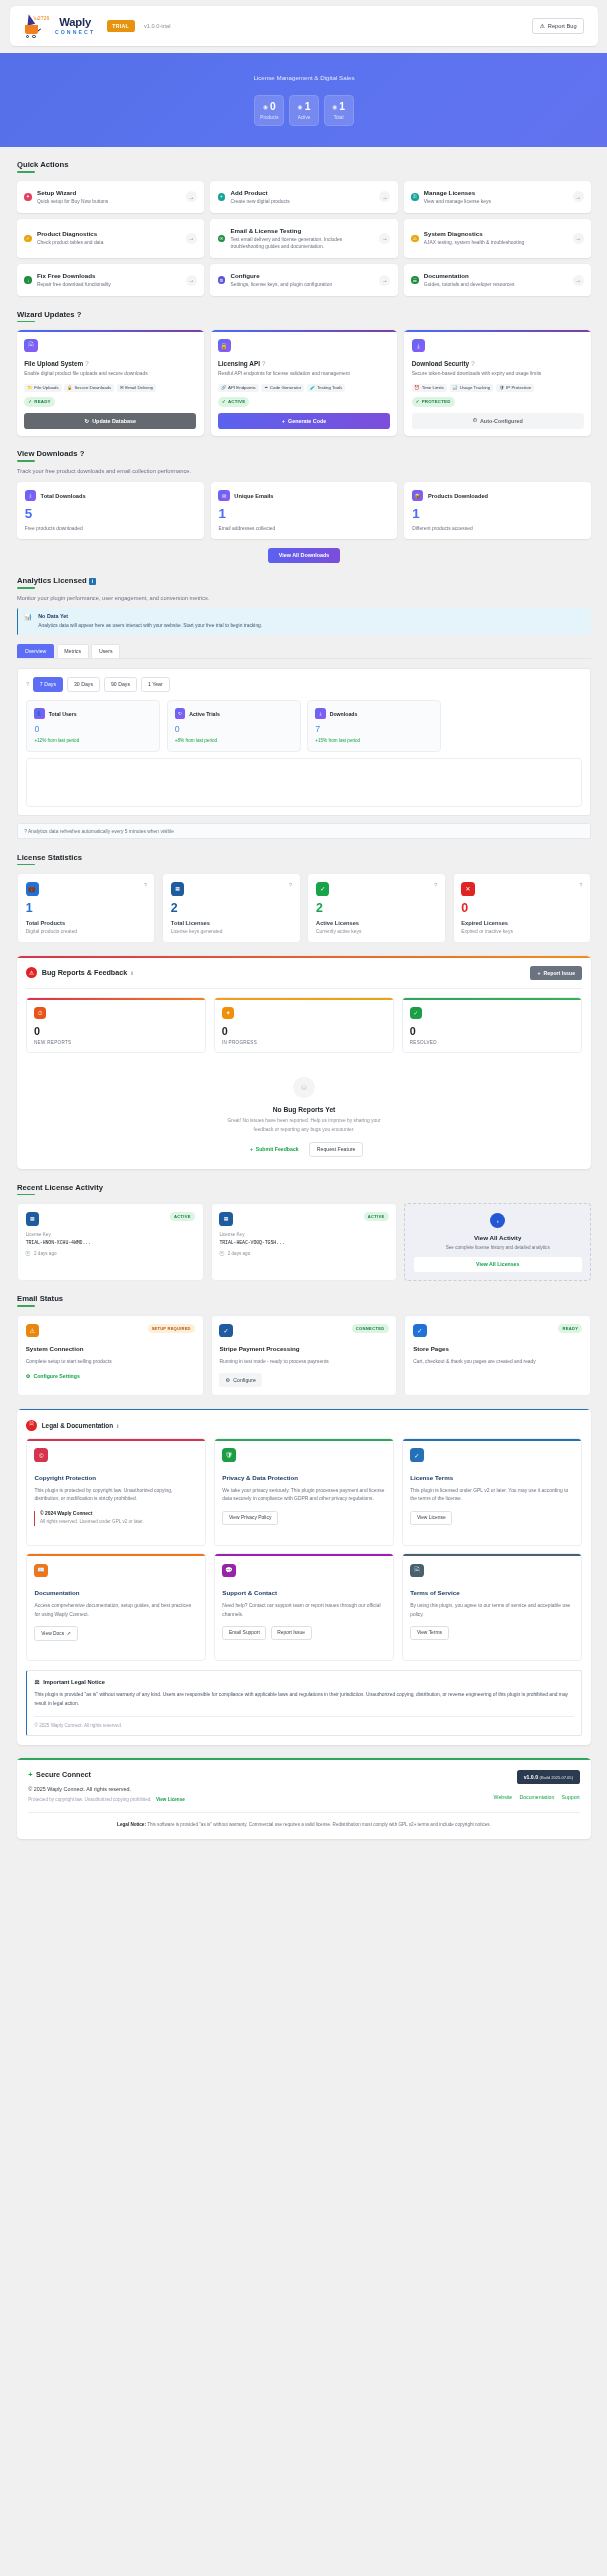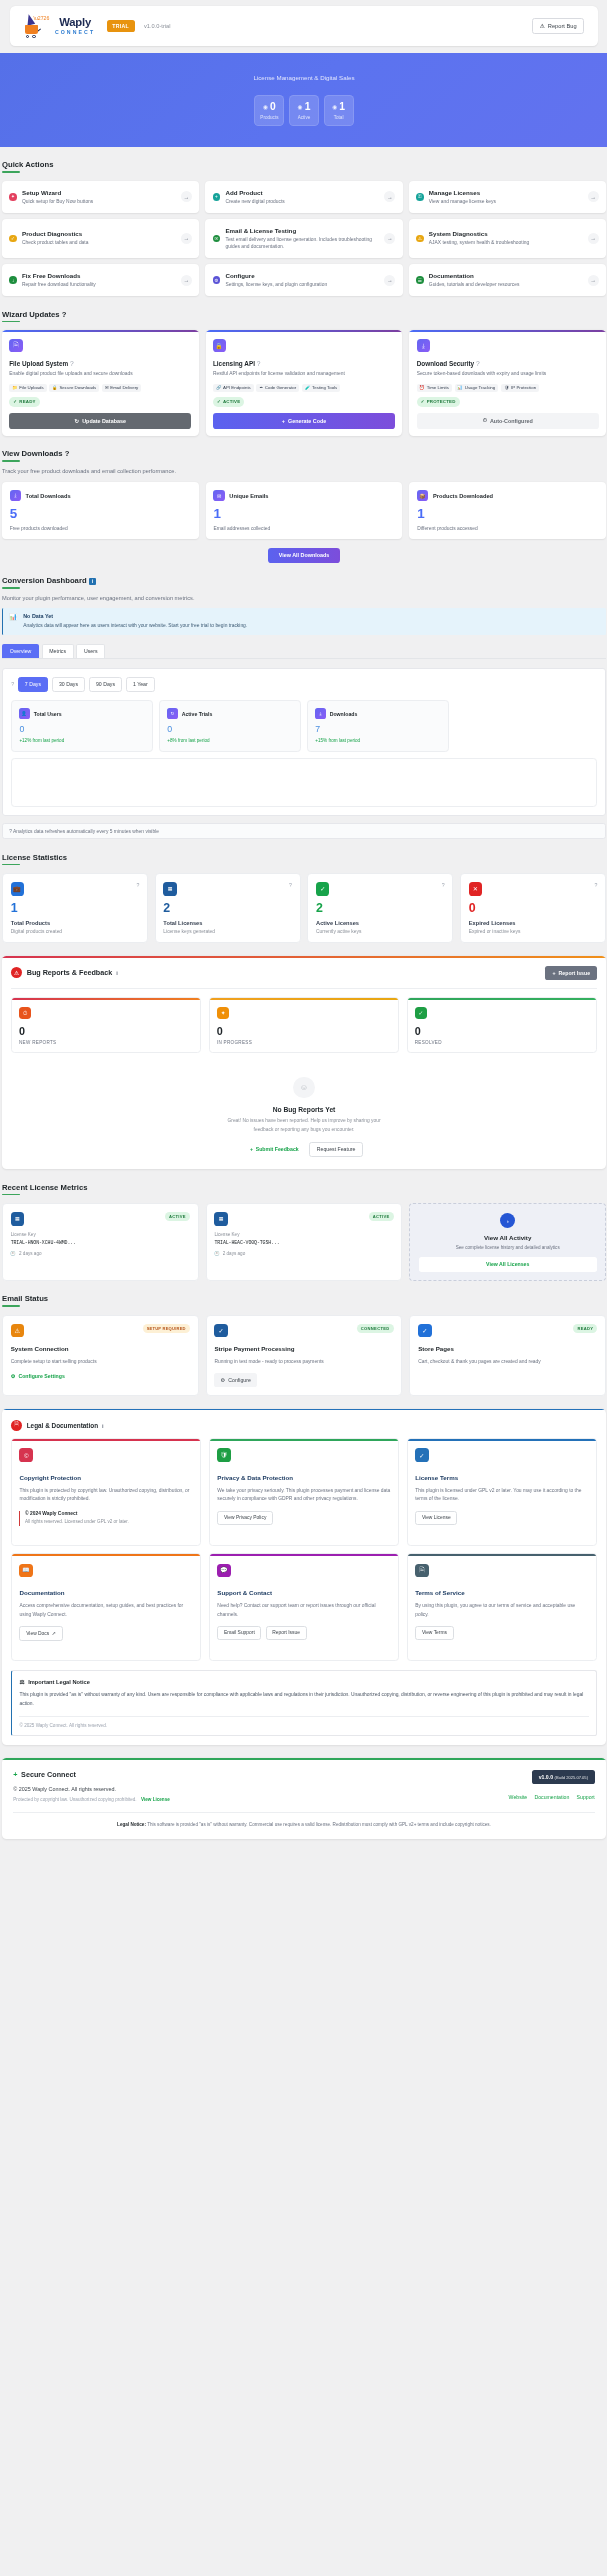--- a/index.html
+++ b/index.html
@@ -75,21 +75,21 @@
     border: 0.5px solid rgba(255,255,255,.13);
     border-radius: 4.6px; width: 30px; padding: 5.7px 2.1px 5.2px 2.1px;
     display: flex; flex-direction: column; align-items: center;
   }
   .hero-stat .row { display: flex; align-items: center; gap: 2.1px; }
   .hero-stat .ic { font-size: 5.7px; opacity: .85; }
   .hero-stat .num { font-size: 10.3px; font-weight: 700; line-height: 1; }
   .hero-stat .lbl { font-size: 4.6px; margin-top: 3.1px; color: #dfe4fb; }
 
   
-  .wrap { padding: 0 2px; }
+  .wrap { padding: 0 17px; }
   .sec { margin-top: 13.4px; }
   .sec-title {
     font-size: 7.7px; font-weight: 700; color: #1d2327; display: inline-block;
     position: relative; padding-bottom: 3.6px;
   }
   .sec-title::after {
     content: ""; position: absolute; left: 0; bottom: 0; width: 17.5px; height: 1.5px;
     background: #3ca55c; border-radius: 1px;
   }
   .sec-desc { font-size: 5.7px; color: #6b7280; margin-top: 6.2px; }
@@ -570,21 +570,21 @@
     <div class="fd-sub">Different products accessed</div>
   </div>
         </div>
       <div class="center-btn">
         <div class="pill-btn">View All Downloads</div>
       </div>
     </div>
 
     <div class="sec">
       <div class="sec-title">
-        <span>Conversion Dashboard</span><span class="info-badge">i</span>
+        <span>Analytics Licensed</span><span class="info-badge">i</span>
       </div>
       <div class="sec-desc">Monitor your plugin performance, user engagement, and conversion metrics.</div>
 
       <div class="notice">
         <span style="font-size:6.7px">📊</span>
         <div>
           <div class="t">No Data Yet</div>
           <div class="d">Analytics data will appear here as users interact with your website. Start your free trial to begin tracking.</div>
         </div>
       </div>
@@ -728,21 +728,21 @@
           <div class="link-btn">
             <span>+</span>
             <span>Submit Feedback</span>
           </div>
           <div class="outline-btn">Request Feature</div>
         </div>
       </div>
     </div>
 
     <div class="sec">
-      <div class="sec-title">Recent License Metrics</div>
+      <div class="sec-title">Recent License Activity</div>
       <div class="ra-grid" id="ra-grid">
   <div class="ra-card">
     <div class="ra-top">
       <div class="ra-ic">≣</div>
       <span class="pill-green">ACTIVE</span>
     </div>
     <div class="ra-lbl">License Key</div>
     <div class="ra-key">TRIAL-HNON-XCHU-4WMD...</div>
     <div class="ra-time"><span>🕑</span>2 days ago</div>
   </div>

